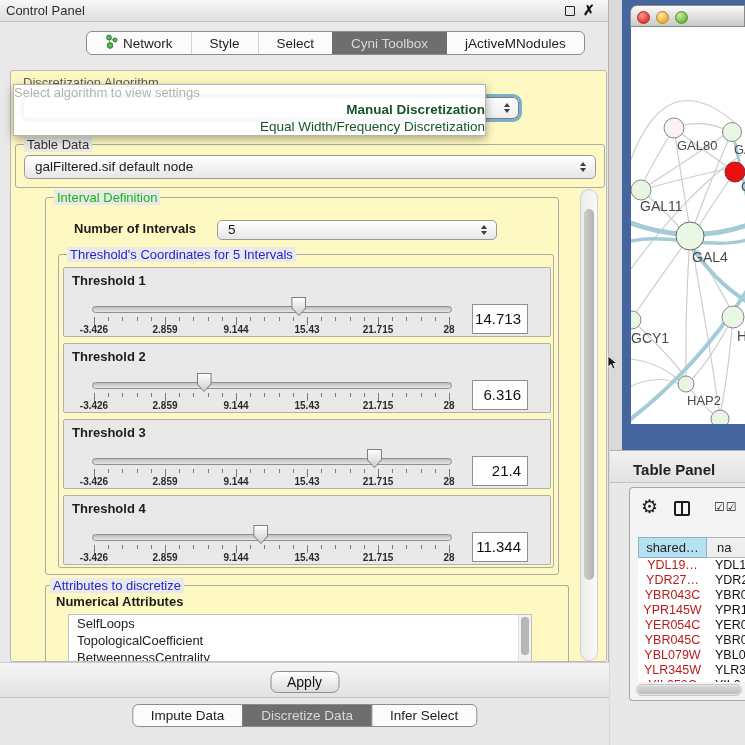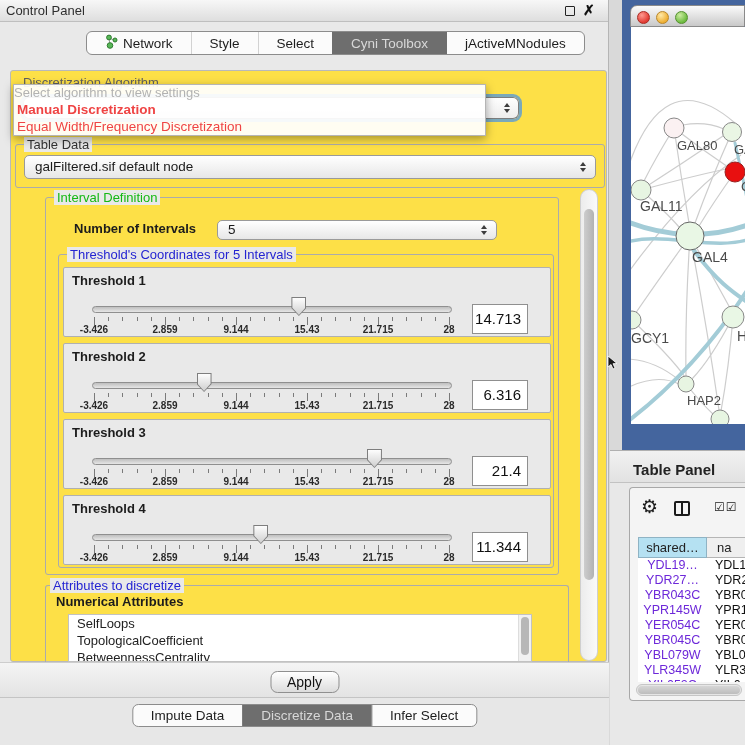--- a/index.html
+++ b/index.html
@@ -21,21 +21,21 @@
   .top-tabs { position:absolute; left:86px; top:31px; height:24px; display:flex;
     background:#fbfbfb; border:1px solid #8c8c8c; border-radius:6px; overflow:hidden; }
   .tab { display:flex; align-items:center; gap:5px; padding:0 18px; font-size:13.5px;
     color:#1d1d1d; border-left:1px solid #d2d2d2; white-space:nowrap; }
   .tab:first-child { border-left:none; }
   .tab.selected { background:#6e6e6e; color:#d8d8d8; border-left-color:#6e6e6e; }
   .tab.selected + .tab { border-left-color:#6e6e6e; }
 
   
   .outer-group { position:absolute; left:10px; top:70px; width:597px; height:592px;
-    border:1px solid #b9b9b9; border-radius:3px; background:#fde047; }
+    border:1px solid #b9b9b9; border-radius:3px; background:#fef9c3; }
   .alg-label { position:absolute; left:12px; top:4px; font-size:13px; color:#5e5e5e; }
   .alg-combo { position:absolute; left:12px; top:26px; width:496px; height:22px;
     background:linear-gradient(#ffffff,#ececec); border-radius:6px;
     box-shadow:0 0 0 3px rgba(90,155,215,0.8), 0 0 0 1px #7d7d7d inset; }
 
   .group-box { position:absolute; border:1px solid #ababab; border-radius:3px; }
   .group-label { position:absolute; top:-8px; left:8px; padding:0 3px; background:#e9e9e9;
     font-size:13px; color:#333; white-space:nowrap; }
   .group-label.green { color:#14b814; }
   .group-label.blue { color:#2424d2; }
@@ -90,21 +90,21 @@
     border:1px solid #8f8f8f; border-radius:7px; font-family:"Liberation Sans",sans-serif; }
   .bottom-strip { position:absolute; left:0; top:698px; width:609px; height:47px; background:#e7e7e7; }
   .bottom-tabs { position:absolute; left:50%; transform:translateX(-50%); top:6px; height:23px;
     display:flex; background:#fbfbfb; border:1px solid #8c8c8c; border-radius:6px; overflow:hidden; }
 
   
   .popup { position:absolute; left:13px; top:84px; width:473px; height:52px;
     background:rgba(255,255,255,0.93); border:1px solid #b5b5b5;
     box-shadow:0 3px 9px rgba(0,0,0,0.35); z-index:40; }
   .popup-placeholder { text-align:left; font-size:13px; color:#b2b2b2; line-height:16px; }
-  .popup-opt { font-size:13.5px; color:#ef4444; line-height:17px; padding-left:3px; white-space:nowrap; }
+  .popup-opt { font-size:13.5px; color:#14532d; line-height:17px; padding-left:3px; white-space:nowrap;text-align:right; }
   .popup-opt.bold { font-weight:bold; }
 
   
   .divider-strip { position:absolute; left:609px; top:0; width:13px; height:745px; background:#d9d9d9; }
   .net-frame { position:absolute; left:622px; top:0; width:123px; height:450px; background:#44659e; }
   .net-titlebar { position:absolute; left:8px; top:5px; width:115px; height:22px;
     background:linear-gradient(#fbfbfb,#c9c9c9); border:1px solid #8a8a8a;
     border-top-left-radius:7px; }
   .tlight { position:absolute; top:4.5px; width:13px; height:13px; border-radius:50%; }
   .tl-red { left:6px; background:radial-gradient(circle at 35% 30%, #ff9a90, #e23b32 70%); border:1px solid #a92a22; }
@@ -124,21 +124,21 @@
   .split-icon { position:absolute; left:44px; top:13px; width:16px; height:15px; border:2px solid #1a1a1a; border-radius:2px; }
   .split-icon:before { content:""; position:absolute; left:5px; top:0; width:2px; height:11px; background:#1a1a1a; }
   .checks { position:absolute; left:84px; top:12px; font-size:12px; color:#1a1a1a; letter-spacing:1px; }
   .tp-table { position:absolute; left:8px; top:49px; width:108px; height:145px; overflow:hidden; background:#fff; }
   .tp-header { display:flex; height:21px; }
   .tp-h1 { width:69px; background:#b5e1f2; border:1px solid #8fb3c4; font-size:13px; color:#222;
     text-align:center; line-height:19px; overflow:hidden; white-space:nowrap; }
   .tp-h2 { flex:1; background:#efefef; border:1px solid #b5b5b5; border-left:none; font-size:13px; color:#222;
     padding-left:10px; line-height:19px; overflow:hidden; white-space:nowrap; }
   .tp-row { display:flex; height:15px; }
-  .tp-c1 { width:69px; font-size:12.5px; color:#6d28d9; text-align:center; line-height:15px; white-space:nowrap; overflow:hidden; }
+  .tp-c1 { width:69px; font-size:12.5px; color:#b91c1c; text-align:center; line-height:15px; white-space:nowrap; overflow:hidden; }
   .tp-c2 { flex:1; font-size:12.5px; color:#111; padding-left:8px; line-height:15px; white-space:nowrap; overflow:hidden; }
   .hscroll { position:absolute; left:6px; top:196px; width:106px; height:12px;
     background:#e6e6e6; border:1px solid #c6c6c6; border-radius:6px; }
   .hscroll .thumb { position:absolute; left:1px; top:1px; width:102px; height:8px;
     background:linear-gradient(#d6d6d6,#bdbdbd); border-radius:5px; }
 
   .cursor { position:absolute; left:607px; top:355px; z-index:60; }
 </style>
 </head>
 <body>

